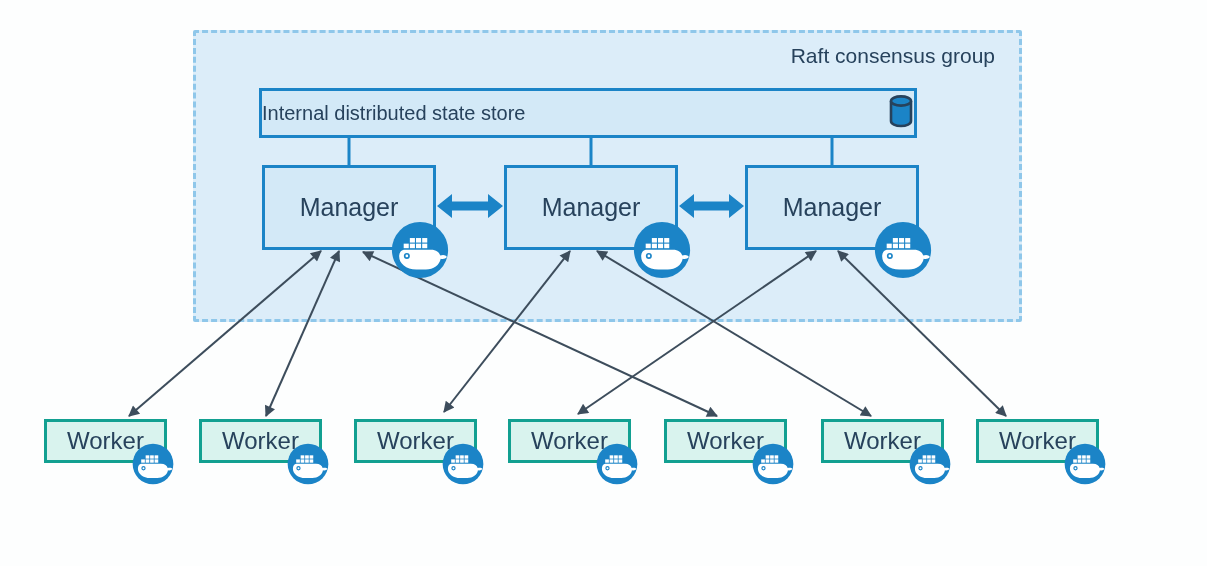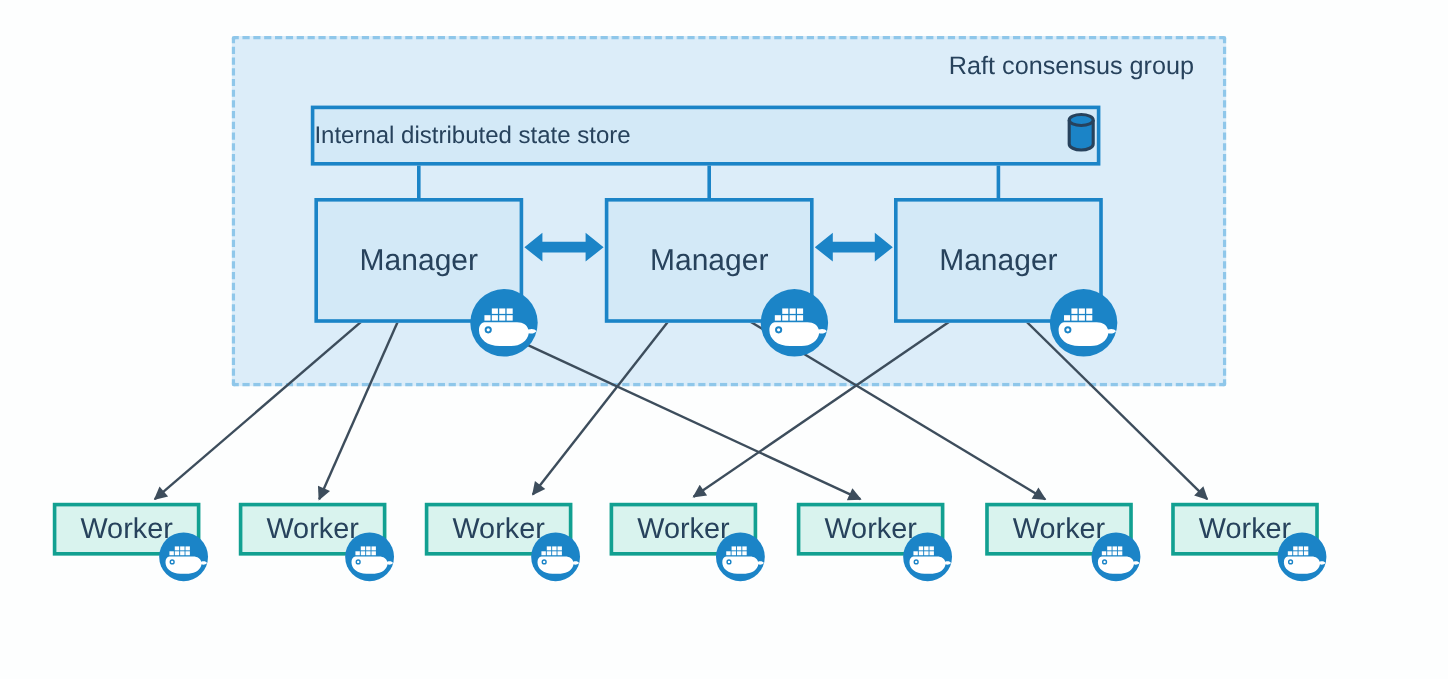--- a/index.html
+++ b/index.html
@@ -43,21 +43,21 @@
     font-size: 20px;
     z-index: 10;
   }
   .node {
     position: absolute;
     box-sizing: border-box;
     display: flex; align-items: center; justify-content: center;
     z-index: 10;
   }
   .manager-node {
-    width: 174px; height: 104px;
+    width: 174px; height: 85px;
     background: #d3e9f7;
     border: 3px solid #1b84c7;
     font-size: 25px;
   }
   .worker-node {
     width: 123px; height: 44px;
     background: #d9f3ee;
     border: 3px solid #12a091;
     font-size: 24px;
   }

